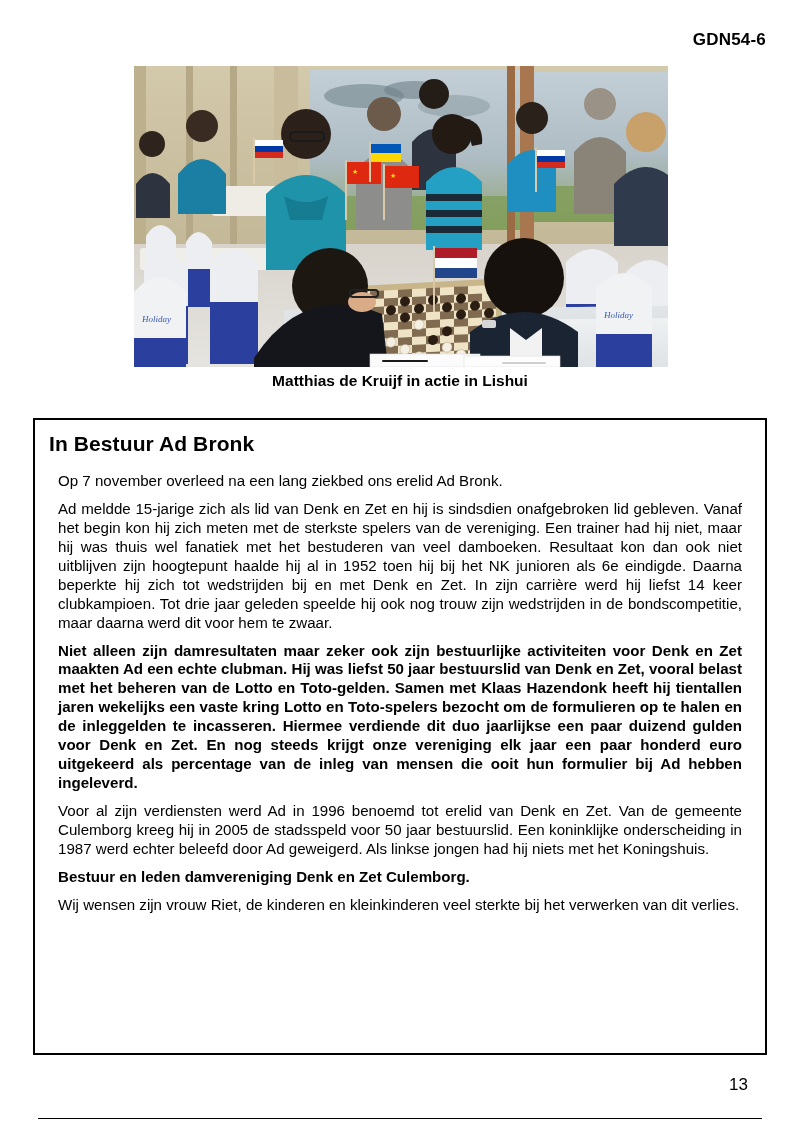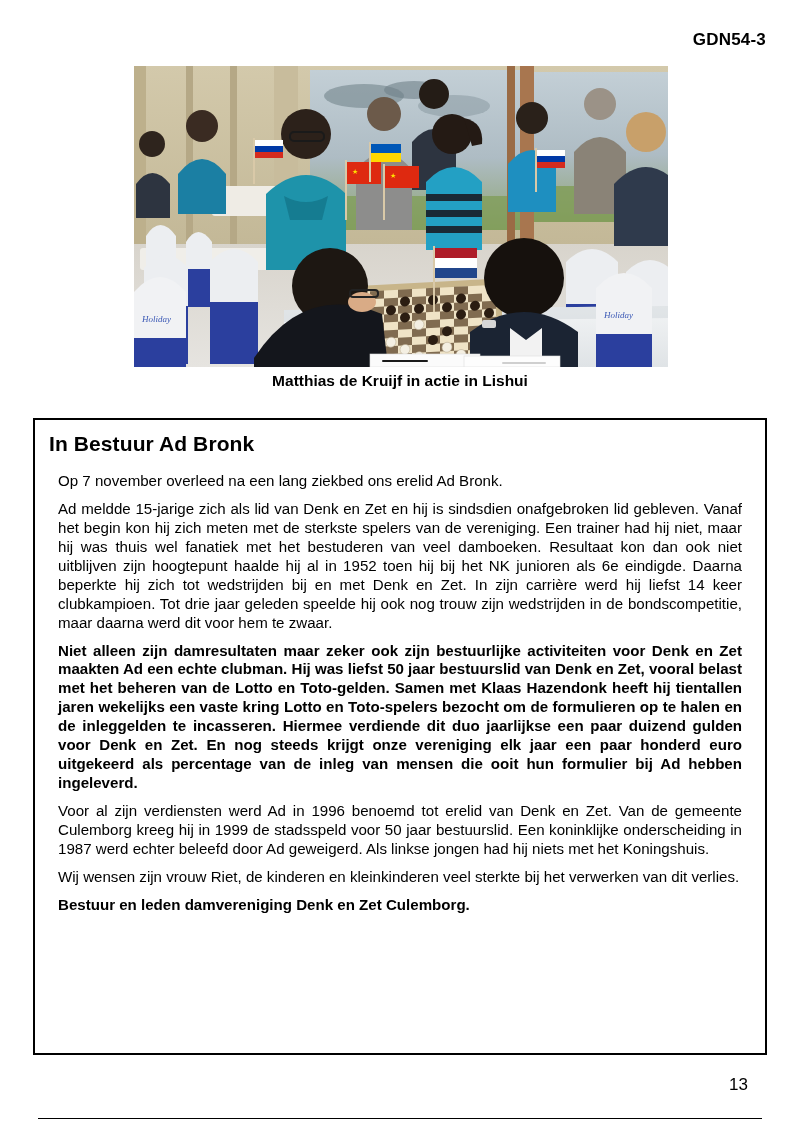--- a/index.html
+++ b/index.html
@@ -108,21 +108,21 @@
     width: 724px;
     height: 1px;
     background: #000000;
   }
 </style>
 </head>
 <body>
 
 <div class="page">
 
-  <div class="doc-header">GDN54-3</div>
+  <div class="doc-header">GDN54-6</div>
 
   <div class="photo-wrap">
     <div class="photo">
       <svg viewBox="0 0 534 301" preserveAspectRatio="none">
         <defs>
           <linearGradient id="wallG" x1="0" y1="0" x2="0" y2="1">
             <stop offset="0" stop-color="#d3c9ab"></stop>
             <stop offset="1" stop-color="#c3b897"></stop>
           </linearGradient>
           <linearGradient id="floorG" x1="0" y1="0" x2="0" y2="1">
@@ -383,25 +383,25 @@
     <div class="memo-inner">
       <h1 class="memo-title">In Bestuur Ad Bronk</h1>
 
       <p class="memo-para">Op 7 november overleed na een lang ziekbed ons erelid Ad Bronk.</p>
 
       <p class="memo-para">Ad meldde 15-jarige zich als lid van Denk en Zet en hij is sindsdien onafgebroken lid gebleven. Vanaf het begin kon hij zich meten met de sterkste spelers van de vereniging. Een trainer had hij niet, maar hij was thuis wel fanatiek met het bestuderen van veel damboeken. Resultaat kon dan ook niet uitblijven zijn hoogtepunt haalde hij al in 1952 toen hij bij het NK junioren als 6e eindigde. Daarna beperkte hij zich tot wedstrijden bij en met Denk en Zet. In zijn carrière werd hij liefst 14 keer clubkampioen. Tot drie jaar geleden speelde hij ook nog trouw zijn wedstrijden in de bondscompetitie, maar daarna werd dit voor hem te zwaar.</p>
 
       <p class="memo-para para-gap">Niet alleen zijn damresultaten maar zeker ook zijn bestuurlijke activiteiten voor Denk en Zet maakten Ad een echte clubman. Hij was liefst 50 jaar bestuurslid van Denk en Zet, vooral belast met het beheren van de Lotto en Toto-gelden. Samen met Klaas Hazendonk heeft hij tientallen jaren wekelijks een vaste kring Lotto en Toto-spelers bezocht om de formulieren op te halen en de inleggelden te incasseren. Hiermee verdiende dit duo jaarlijkse een paar duizend gulden voor Denk en Zet. En nog steeds krijgt onze vereniging elk jaar een paar honderd euro uitgekeerd als percentage van de inleg van mensen die ooit hun formulier bij Ad hebben ingeleverd.</p>
 
 
-      <p class="memo-para">Voor al zijn verdiensten werd Ad in 1996 benoemd tot erelid van Denk en Zet. Van de gemeente Culemborg kreeg hij in 1999 de stadsspeld voor 50 jaar bestuurslid. Een koninklijke onderscheiding in 1987 werd echter beleefd door Ad geweigerd. Als linkse jongen had hij niets met het Koningshuis.</p>
+      <p class="memo-para">Voor al zijn verdiensten werd Ad in 1996 benoemd tot erelid van Denk en Zet. Van de gemeente Culemborg kreeg hij in 2005 de stadsspeld voor 50 jaar bestuurslid. Een koninklijke onderscheiding in 1987 werd echter beleefd door Ad geweigerd. Als linkse jongen had hij niets met het Koningshuis.</p>
+
+      <p class="memo-para para-gap">Bestuur en leden damvereniging Denk en Zet Culemborg.</p>
 
       <p class="memo-para">Wij wensen zijn vrouw Riet, de kinderen en kleinkinderen veel sterkte bij het verwerken van dit verlies.</p>
-
-      <p class="memo-para para-gap">Bestuur en leden damvereniging Denk en Zet Culemborg.</p>
     </div>
   </div>
 
   <div class="page-number">13</div>
 
   <div class="footer-rule"></div>
 
 </div>
 
 </body></html>

